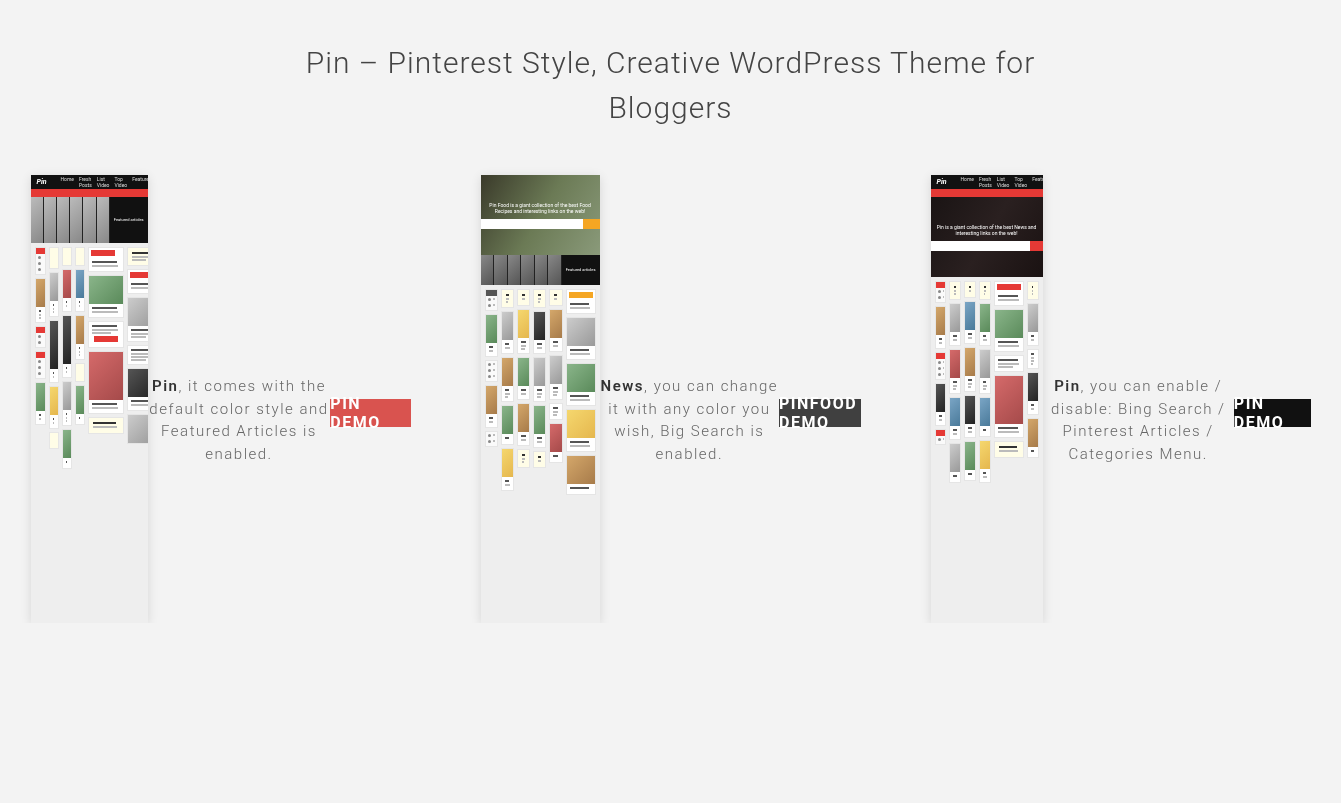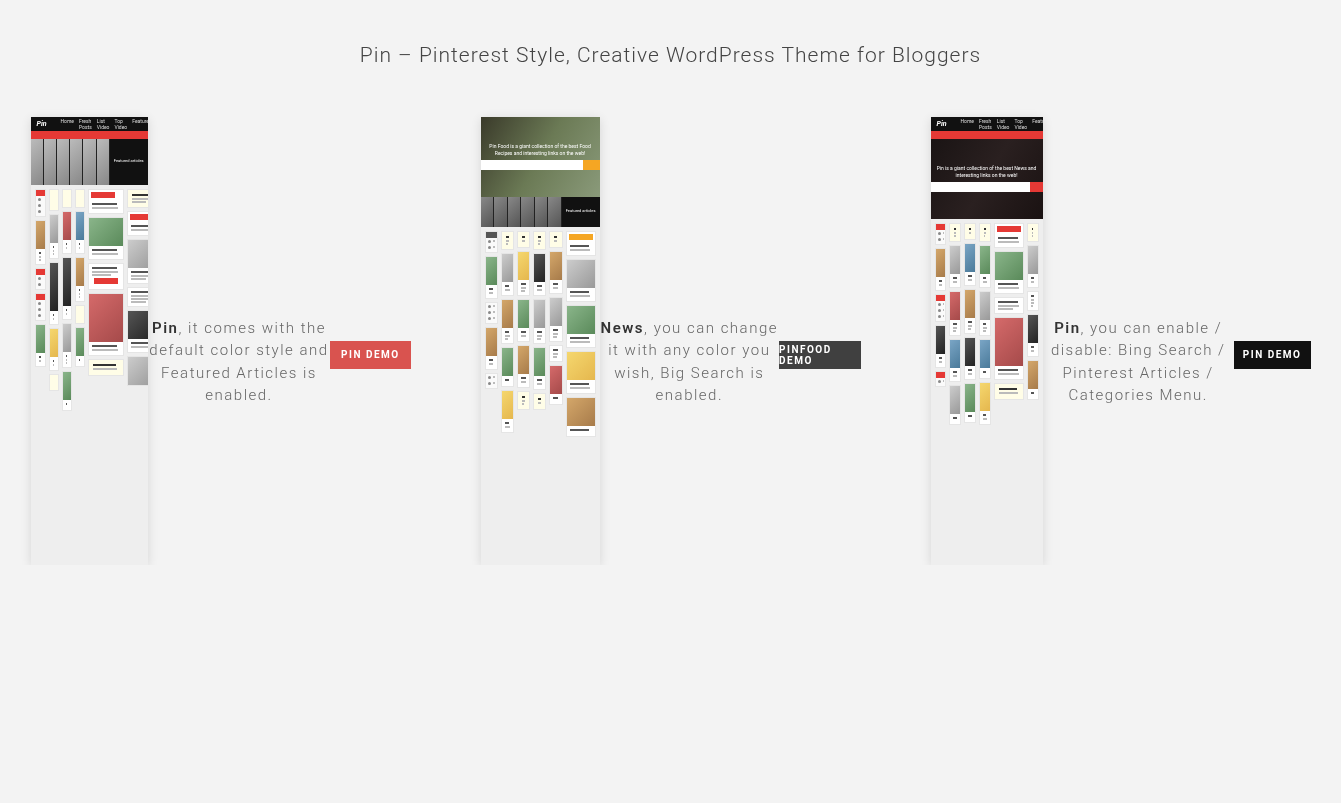--- a/index.html
+++ b/index.html
@@ -4,21 +4,21 @@
 <style>
   * { margin: 0; padding: 0; box-sizing: border-box; }
   body {
     background: #f3f3f3;
     font-family: -apple-system, BlinkMacSystemFont, "Segoe UI", Roboto, "Helvetica Neue", Arial, sans-serif;
     width: 1341px;
     color: #333;
   }
   .page-title {
     text-align: center;
-    font-size: 21px;
+    font-size: 30px;
     font-weight: 300;
     color: #444;
     letter-spacing: 1px;
     line-height: 1.5;
     padding: 40px 20px 45px;
     max-width: 800px;
     margin: 0 auto;
   }
   .grid {
     display: flex;
@@ -216,21 +216,21 @@
   .desc b { color:#333; font-weight:600; }
   .demo-btn {
     margin-top: 28px;
     width: 260px;
     height: 28px;
     display:flex;
     align-items:center;
     justify-content:center;
     color:#fff;
     font-weight:700;
-    font-size:10px;
+    font-size:16px;
     letter-spacing:1.5px;
     text-transform:uppercase;
     cursor:pointer;
   }
   .btn-red { background:#d9534f; }
   .btn-orange { background:#404040; }
   .btn-black { background:#111; }
 </style>
 </head>
 <body>

